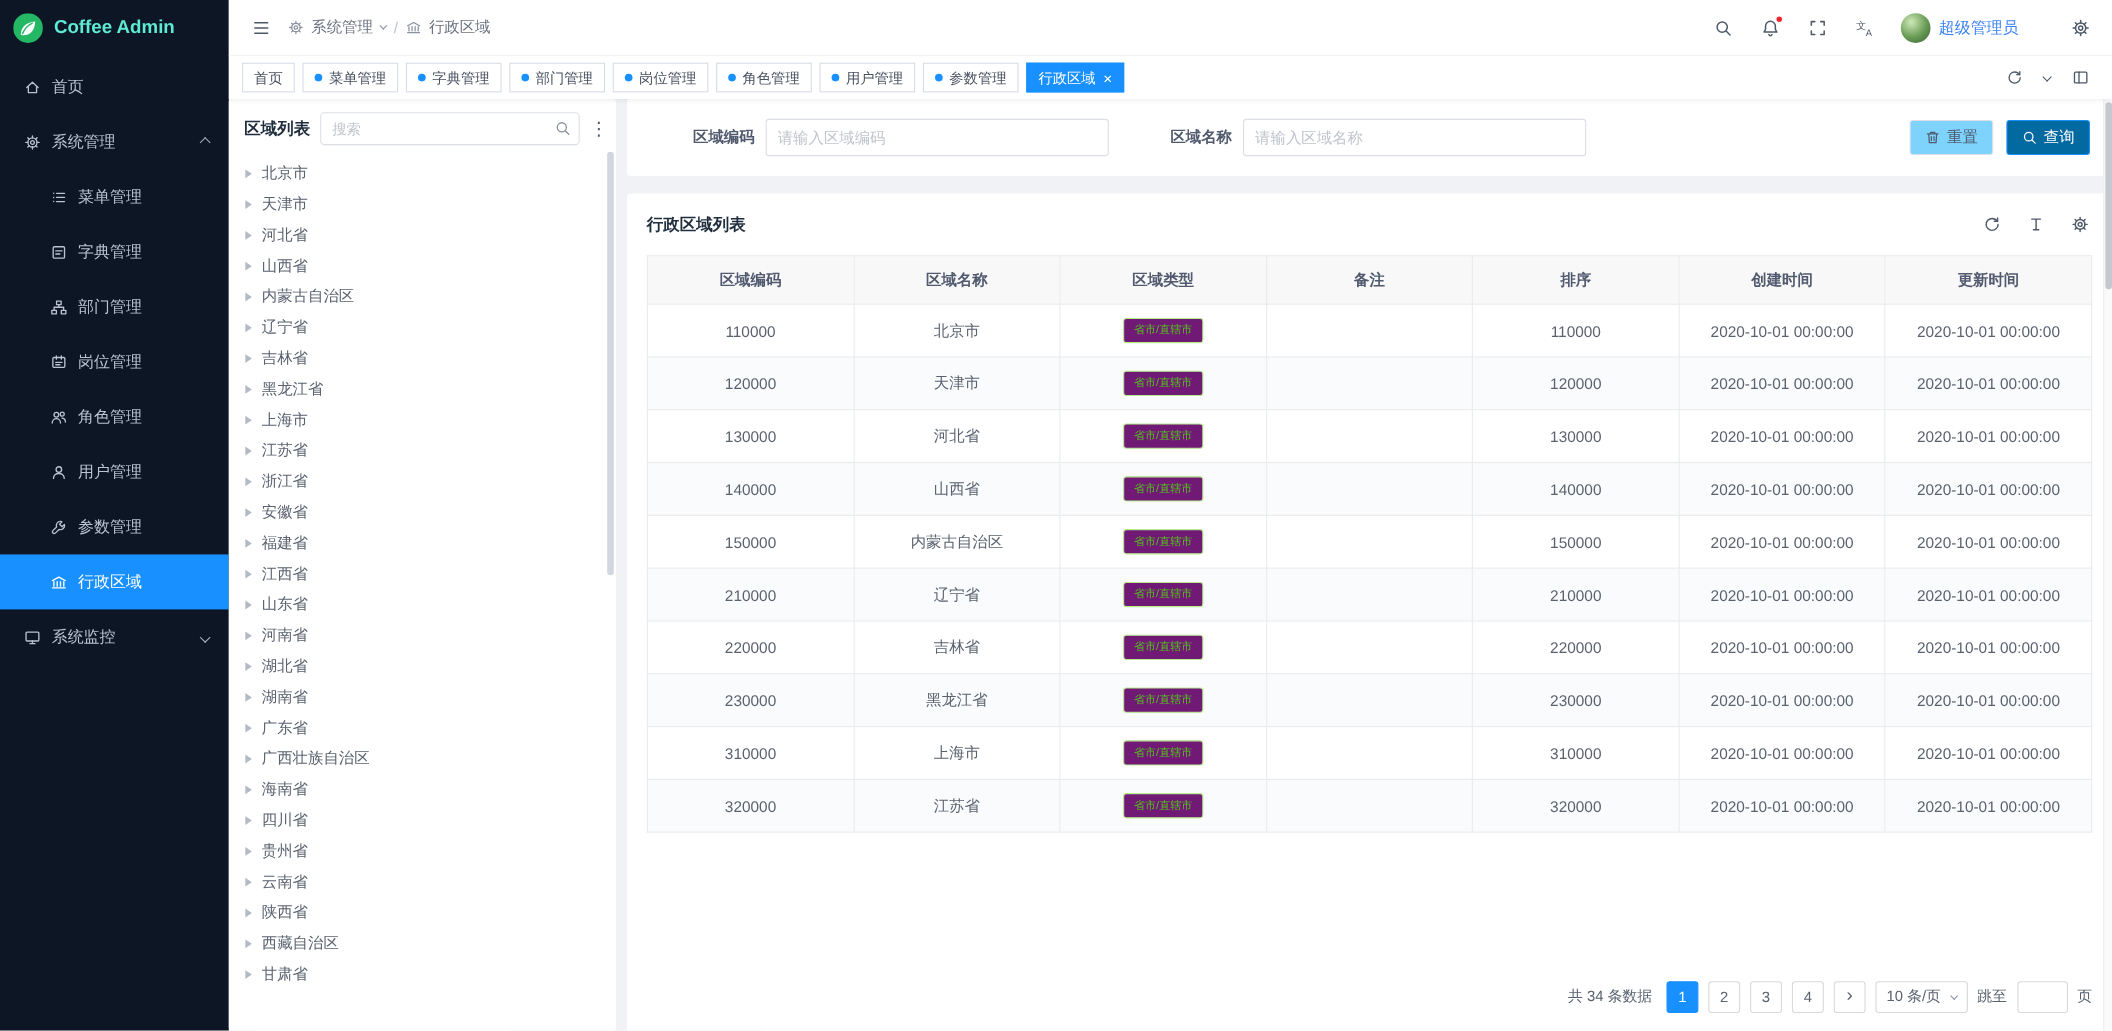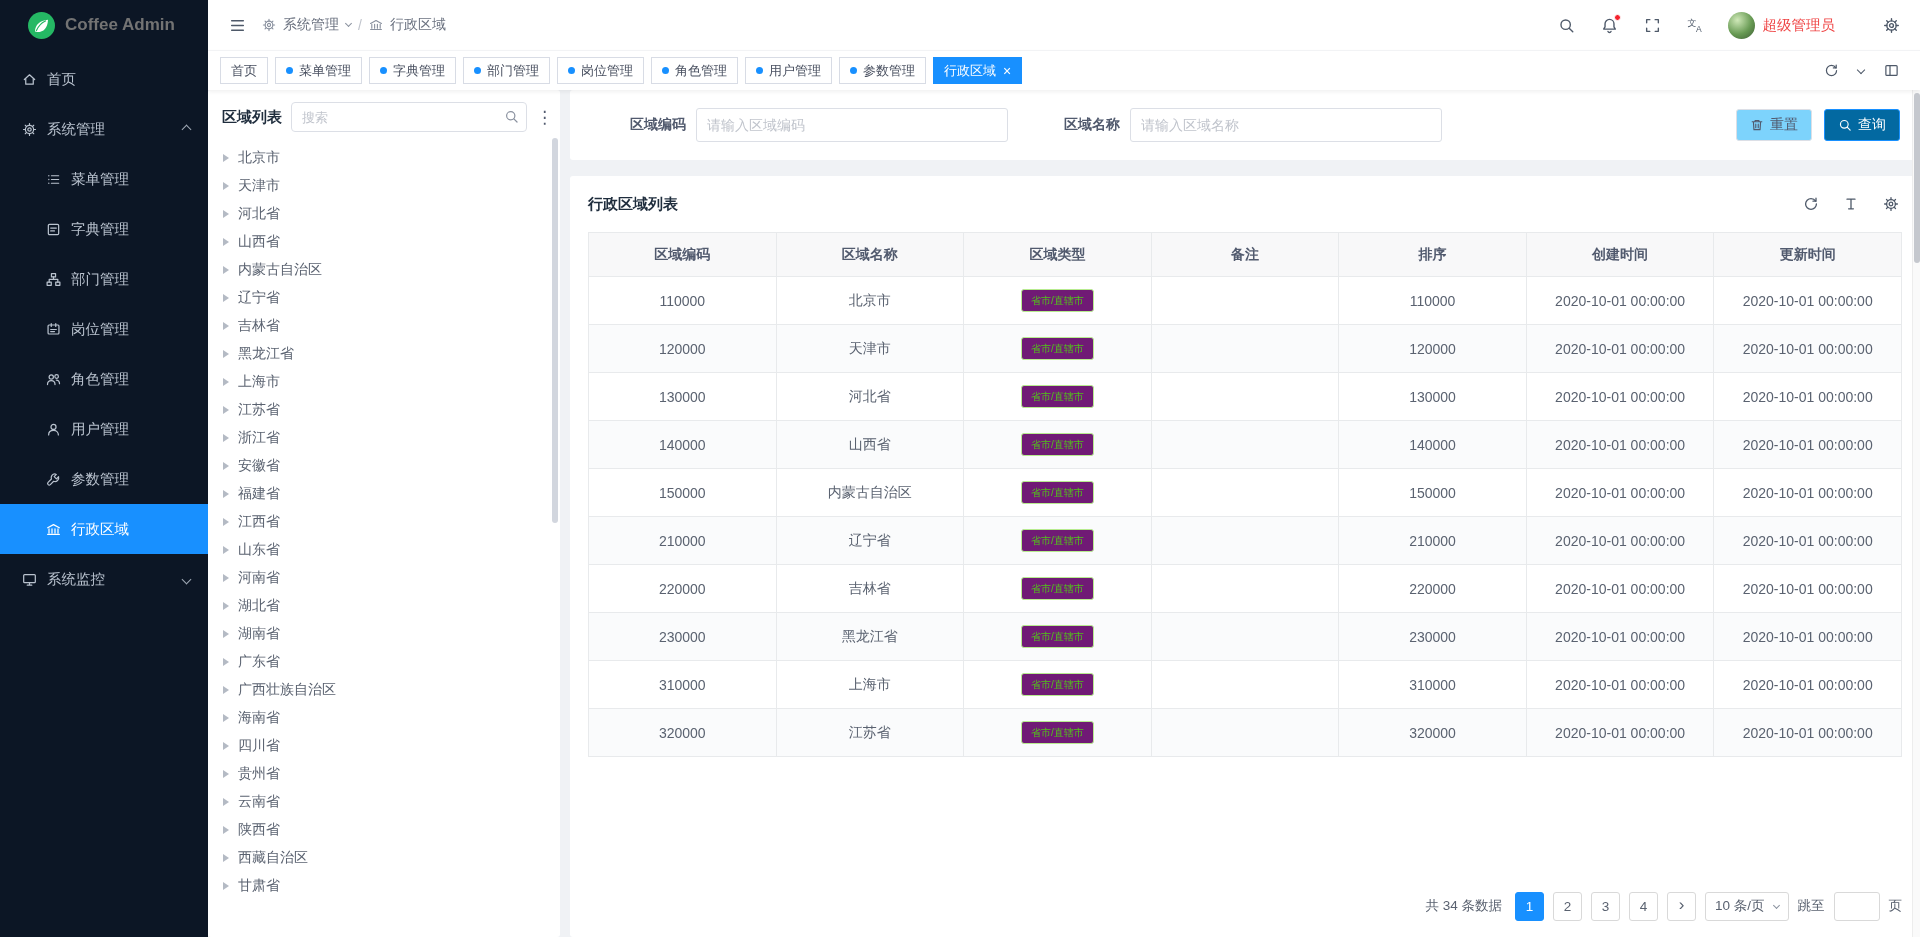--- a/index.html
+++ b/index.html
@@ -4,21 +4,21 @@
 <style>
 *{margin:0;padding:0;box-sizing:border-box}
 html,body{width:1920px;height:937px}
 body{font-family:"Liberation Sans","DejaVu Sans",sans-serif;font-size:14px;color:#515a6e;background:#f0f2f5;overflow:hidden}
 .icon{display:inline-flex;width:16px;height:16px;flex:none;align-items:center;justify-content:center}
 .icon svg{width:100%;height:100%}
 .app{position:relative;display:flex;width:1920px;height:937px}
 
 
 .sidebar{width:208px;flex:none;background:#0c1625;display:flex;flex-direction:column;overflow:hidden}
-.logo{height:50px;flex:none;display:flex;align-items:center;gap:10px;padding:0 28px;color:#737373;font-size:17px;font-weight:bold;cursor:pointer}
+.logo{height:50px;flex:none;display:flex;align-items:center;gap:10px;padding:0 12px;color:#5eead4;font-size:17px;font-weight:bold;cursor:pointer}
 .logo .icon{width:27px;height:27px}
 .menu{flex:1;padding-top:4px}
 .menu-item{height:50px;display:flex;align-items:center;padding:0 18px 0 22px;color:#bac3cf;font-size:14.5px;cursor:pointer}
 .menu-item .icon{margin-right:10px;width:15px;height:15px}
 .menu-item.lvl2{padding-left:46px}
 .menu-item.active{background:#1890ff;color:#fff}
 .caret{display:inline-block;width:7px;height:7px;border-right:1.5px solid currentColor;border-bottom:1.5px solid currentColor}
 .caret.down{transform:rotate(45deg)}
 .caret.up{transform:rotate(-135deg)}
 .menu-item .caret{margin-left:auto;opacity:.85}
@@ -29,21 +29,21 @@
 .tb-btn{display:inline-flex;align-items:center;justify-content:center;width:22px;height:22px;color:#4e5969;cursor:pointer;position:relative;flex:none}
 .tb-btn .icon{width:17px;height:17px}
 .breadcrumb{display:flex;align-items:center;gap:7px;color:#6b7280;font-size:14px}
 .breadcrumb .icon{width:14px;height:14px;color:#8a919f}
 .bc-caret{width:5px;height:5px;border-width:1.2px;color:#8a919f;margin-top:-3px}
 .bc-sep{color:#c0c4cc}
 .bc-item{cursor:pointer}
 .tb-right{margin-left:auto;display:flex;align-items:center;gap:21px}
 .bell-dot{position:absolute;top:0;right:0;width:7px;height:7px;border-radius:50%;background:#f5222d;border:1px solid #fff}
 .avatar{width:27px;height:27px;border-radius:50%;background:radial-gradient(circle at 35% 30%,#cfe8b8,#679a53 55%,#3c5b33);flex:none;cursor:pointer}
-.username{font-size:14.5px;color:#ef4444;margin-left:-13px;cursor:pointer;white-space:nowrap}
+.username{font-size:14.5px;color:#3b82f6;margin-left:-13px;cursor:pointer;white-space:nowrap}
 .settings-gear{margin-left:24px}
 
 
 .tabbar{height:40px;flex:none;background:#fff;border-top:1px solid #f2f3f5;box-shadow:0 2px 4px rgba(0,0,0,.06);display:flex;align-items:center;padding:0 12px;position:relative;z-index:2}
 .tabs{display:flex;align-items:center;gap:7px;flex:1;min-width:0}
 .tab{height:27px;display:inline-flex;align-items:center;border:1px solid #d8dce5;background:#fff;color:#495060;padding:0 10px;font-size:13px;cursor:pointer;white-space:nowrap}
 .tab-dot{width:7px;height:7px;border-radius:50%;background:#1890ff;margin-right:6px}
 .tab.active{background:#1890ff;border-color:#1890ff;color:#fff}
 .tab-close{margin-left:7px;font-size:14px;line-height:1}
 .tab-controls{display:flex;align-items:center;gap:16px;margin:0 6px 0 12px;color:#4e5969}

